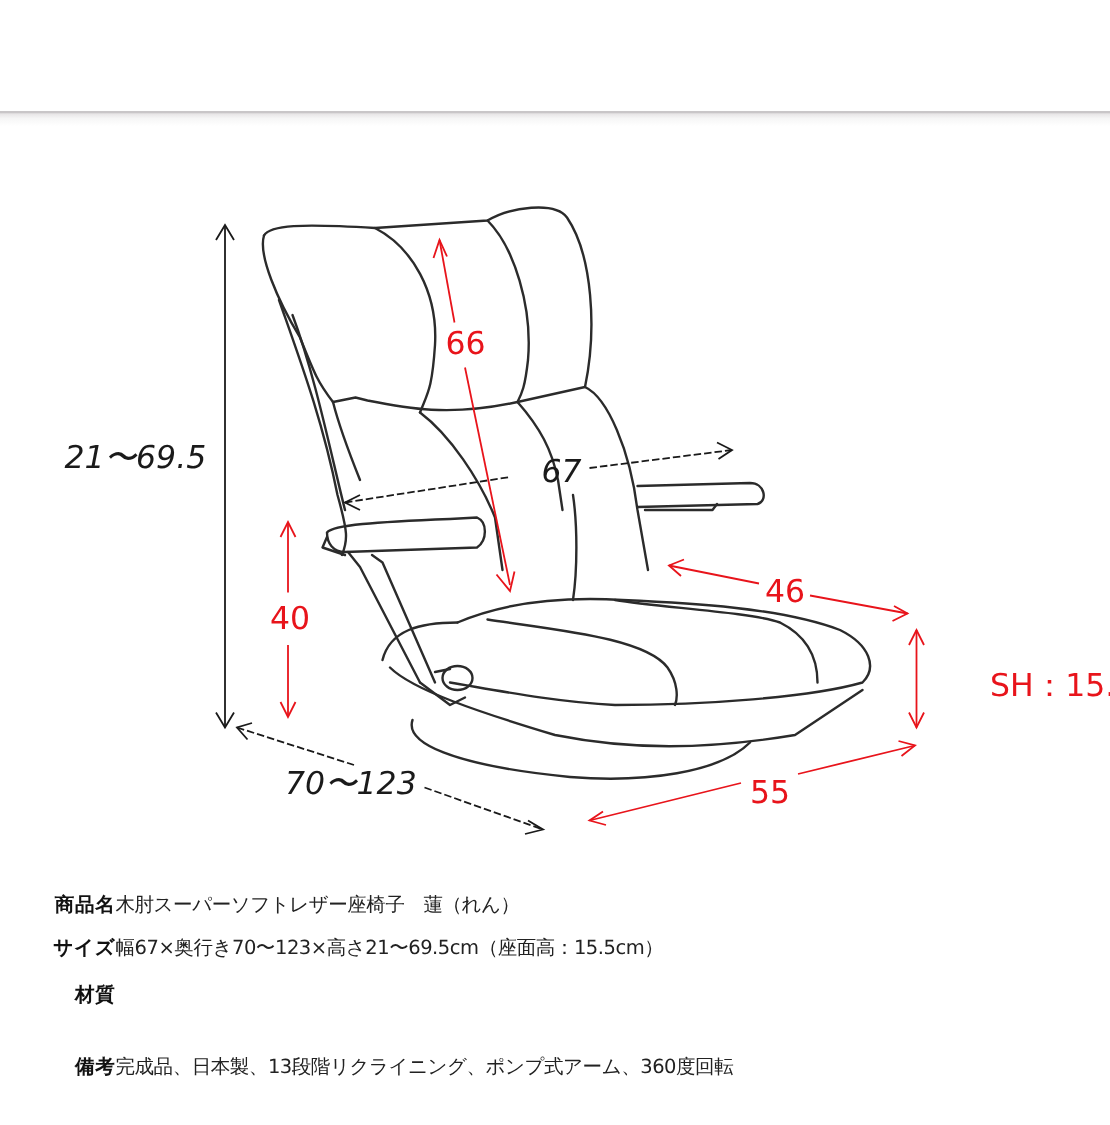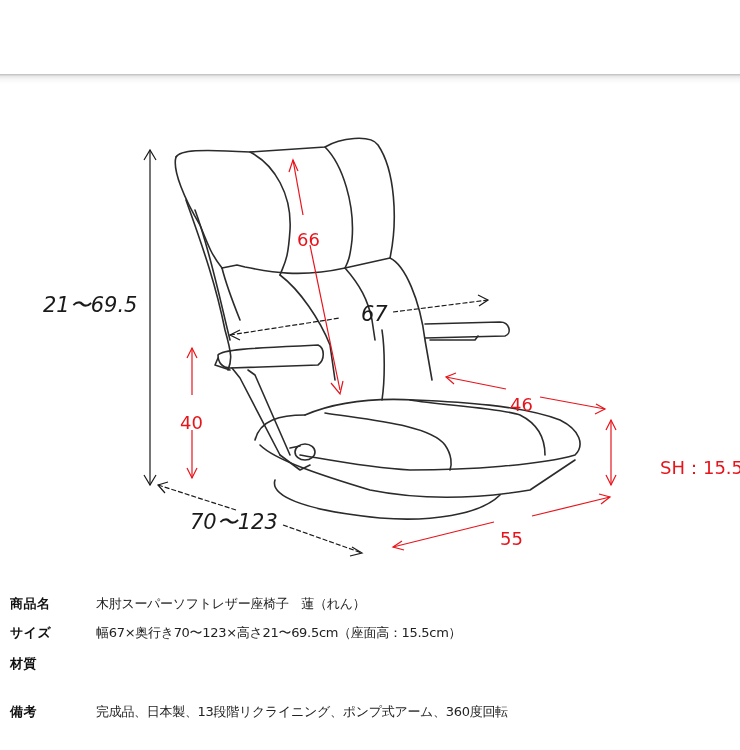--- a/index.html
+++ b/index.html
@@ -11,26 +11,26 @@
     background: linear-gradient(to bottom, #c9c6c8 0px, #c9c6c8 1px, #e8e6e7 2px, #f6f6f6 5px, #ffffff 10px);
   }
 
   .diagram { position: absolute; left: 0; top: 100px; width: 740px; height: 480px; }
   .diagram svg { position: absolute; left: 0; top: 0; }
 
   .dim-label {
     position: absolute; font-family: "DejaVu Sans", sans-serif; line-height: 1; white-space: nowrap;
   }
   .dim-black { color: #1a1a1a; font-size: 21px; font-style: italic; }
-  .dim-red { color: #e8141b; font-size: 18px; margin-top: 12px; }
+  .dim-red { color: #e8141b; font-size: 21px; }
 
   .spec-table { position: absolute; left: 10px; top: 593px; width: 725px; }
   .spec-row { display: flex; align-items: flex-start; font-size: 13px; line-height: 15px; }
-  .spec-label { width: 67px; font-weight: bold; color: #111; flex-shrink: 0; letter-spacing: 0.5px; }
-  .spec-value { color: #222; flex: 1; letter-spacing: -0.3px; margin-left: 19px; }
+  .spec-label { width: 67px; font-weight: bold; color: #111; flex-shrink: 0; letter-spacing: 0.5px; text-align: right; }
+  .spec-value { color: #222; flex: 1; letter-spacing: -0.3px; }
   .row-name { position: absolute; top: 3px; }
   .row-size { position: absolute; top: 32px; }
   .row-material { position: absolute; top: 63px; }
   .row-notes { position: absolute; top: 111px; }
   .spec-row { width: 725px; }
 </style>
 </head>
 <body>
 
 <div class="top-divider"></div>

